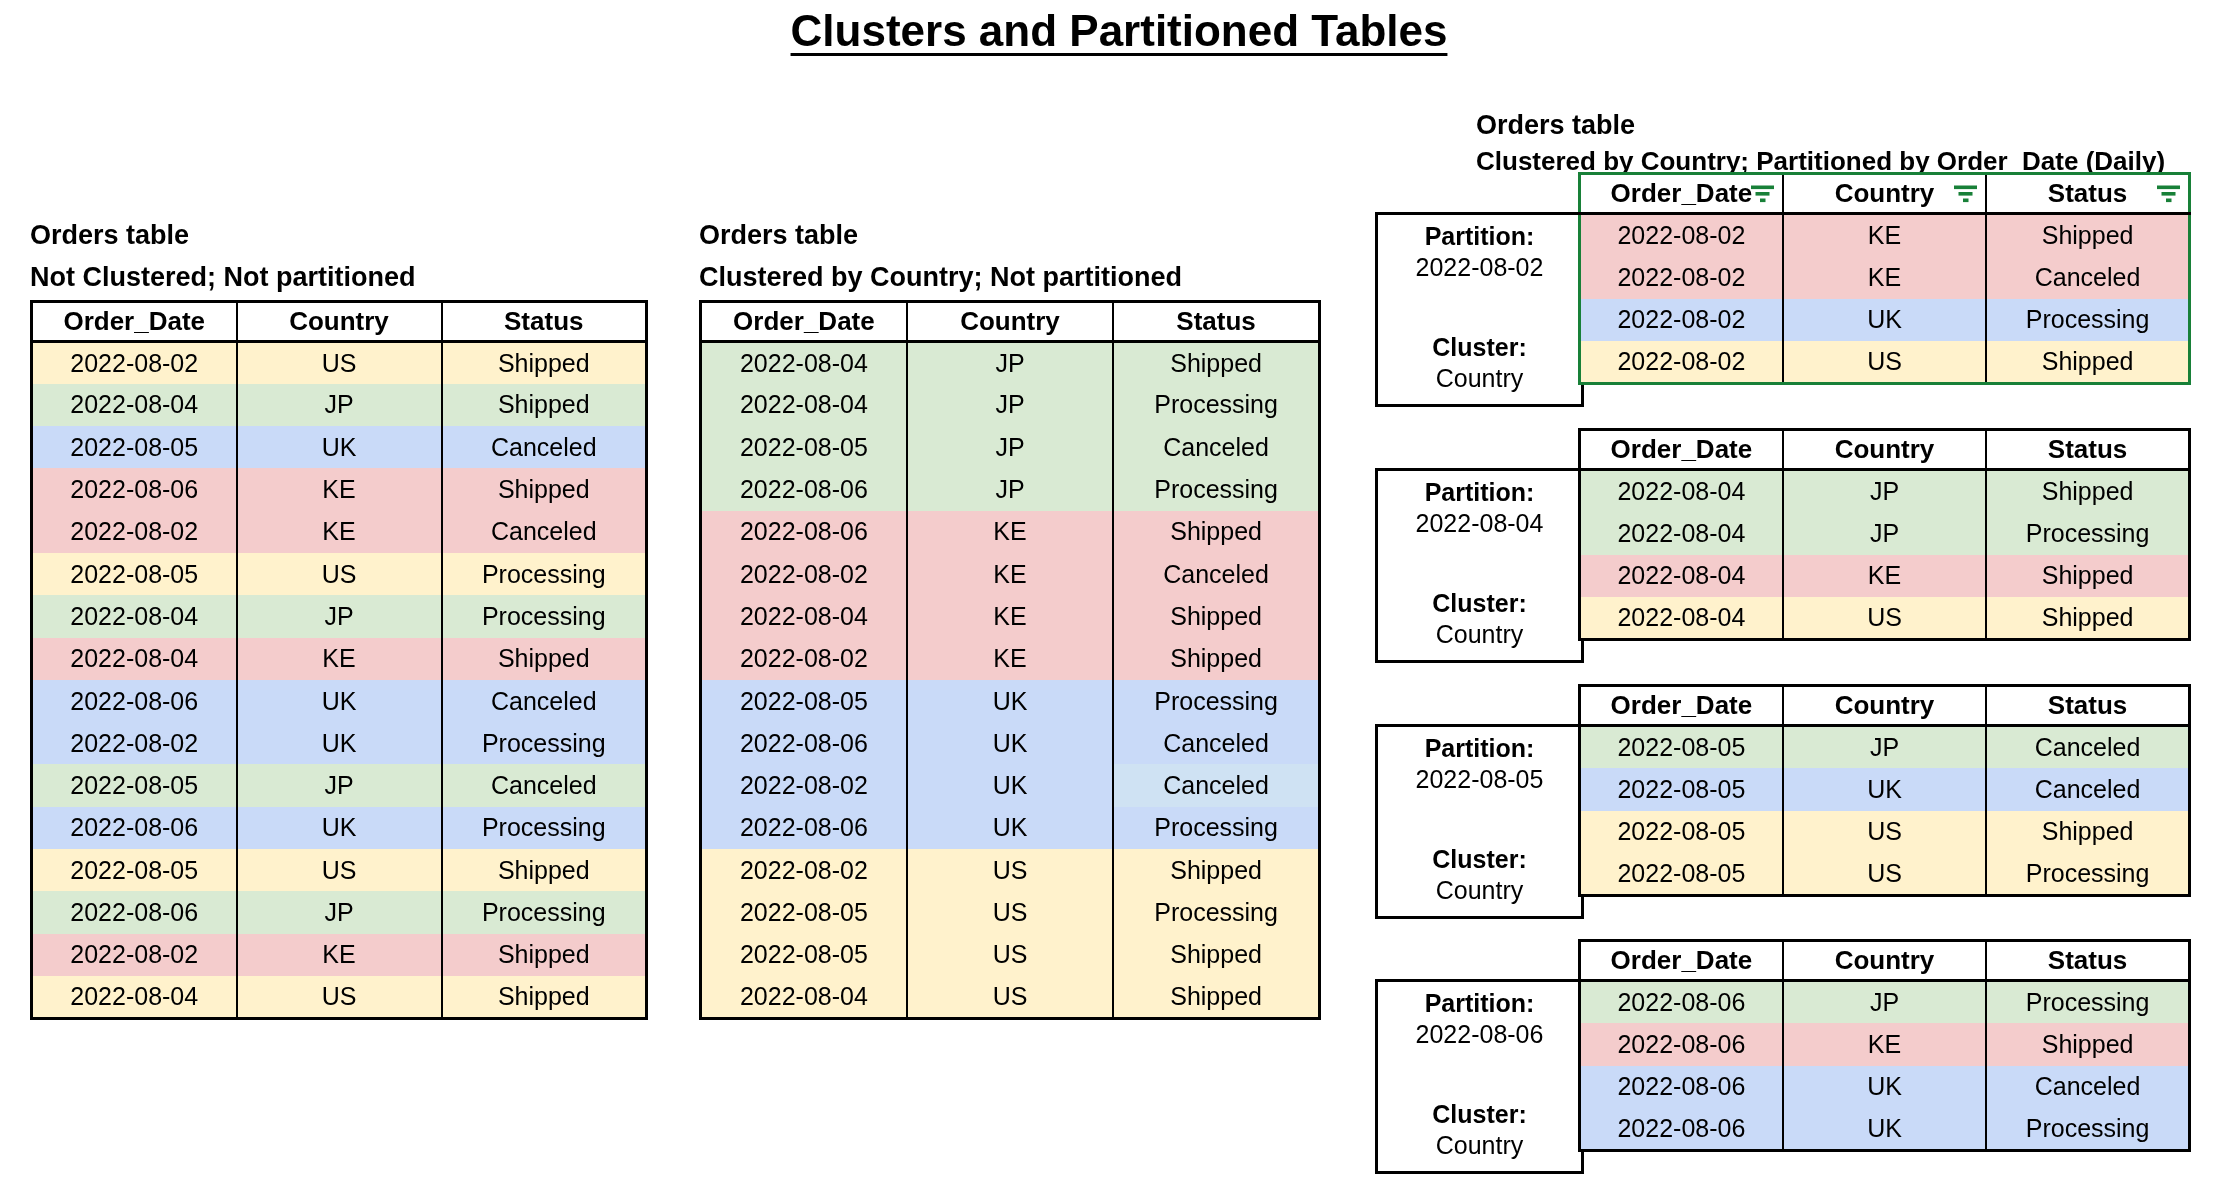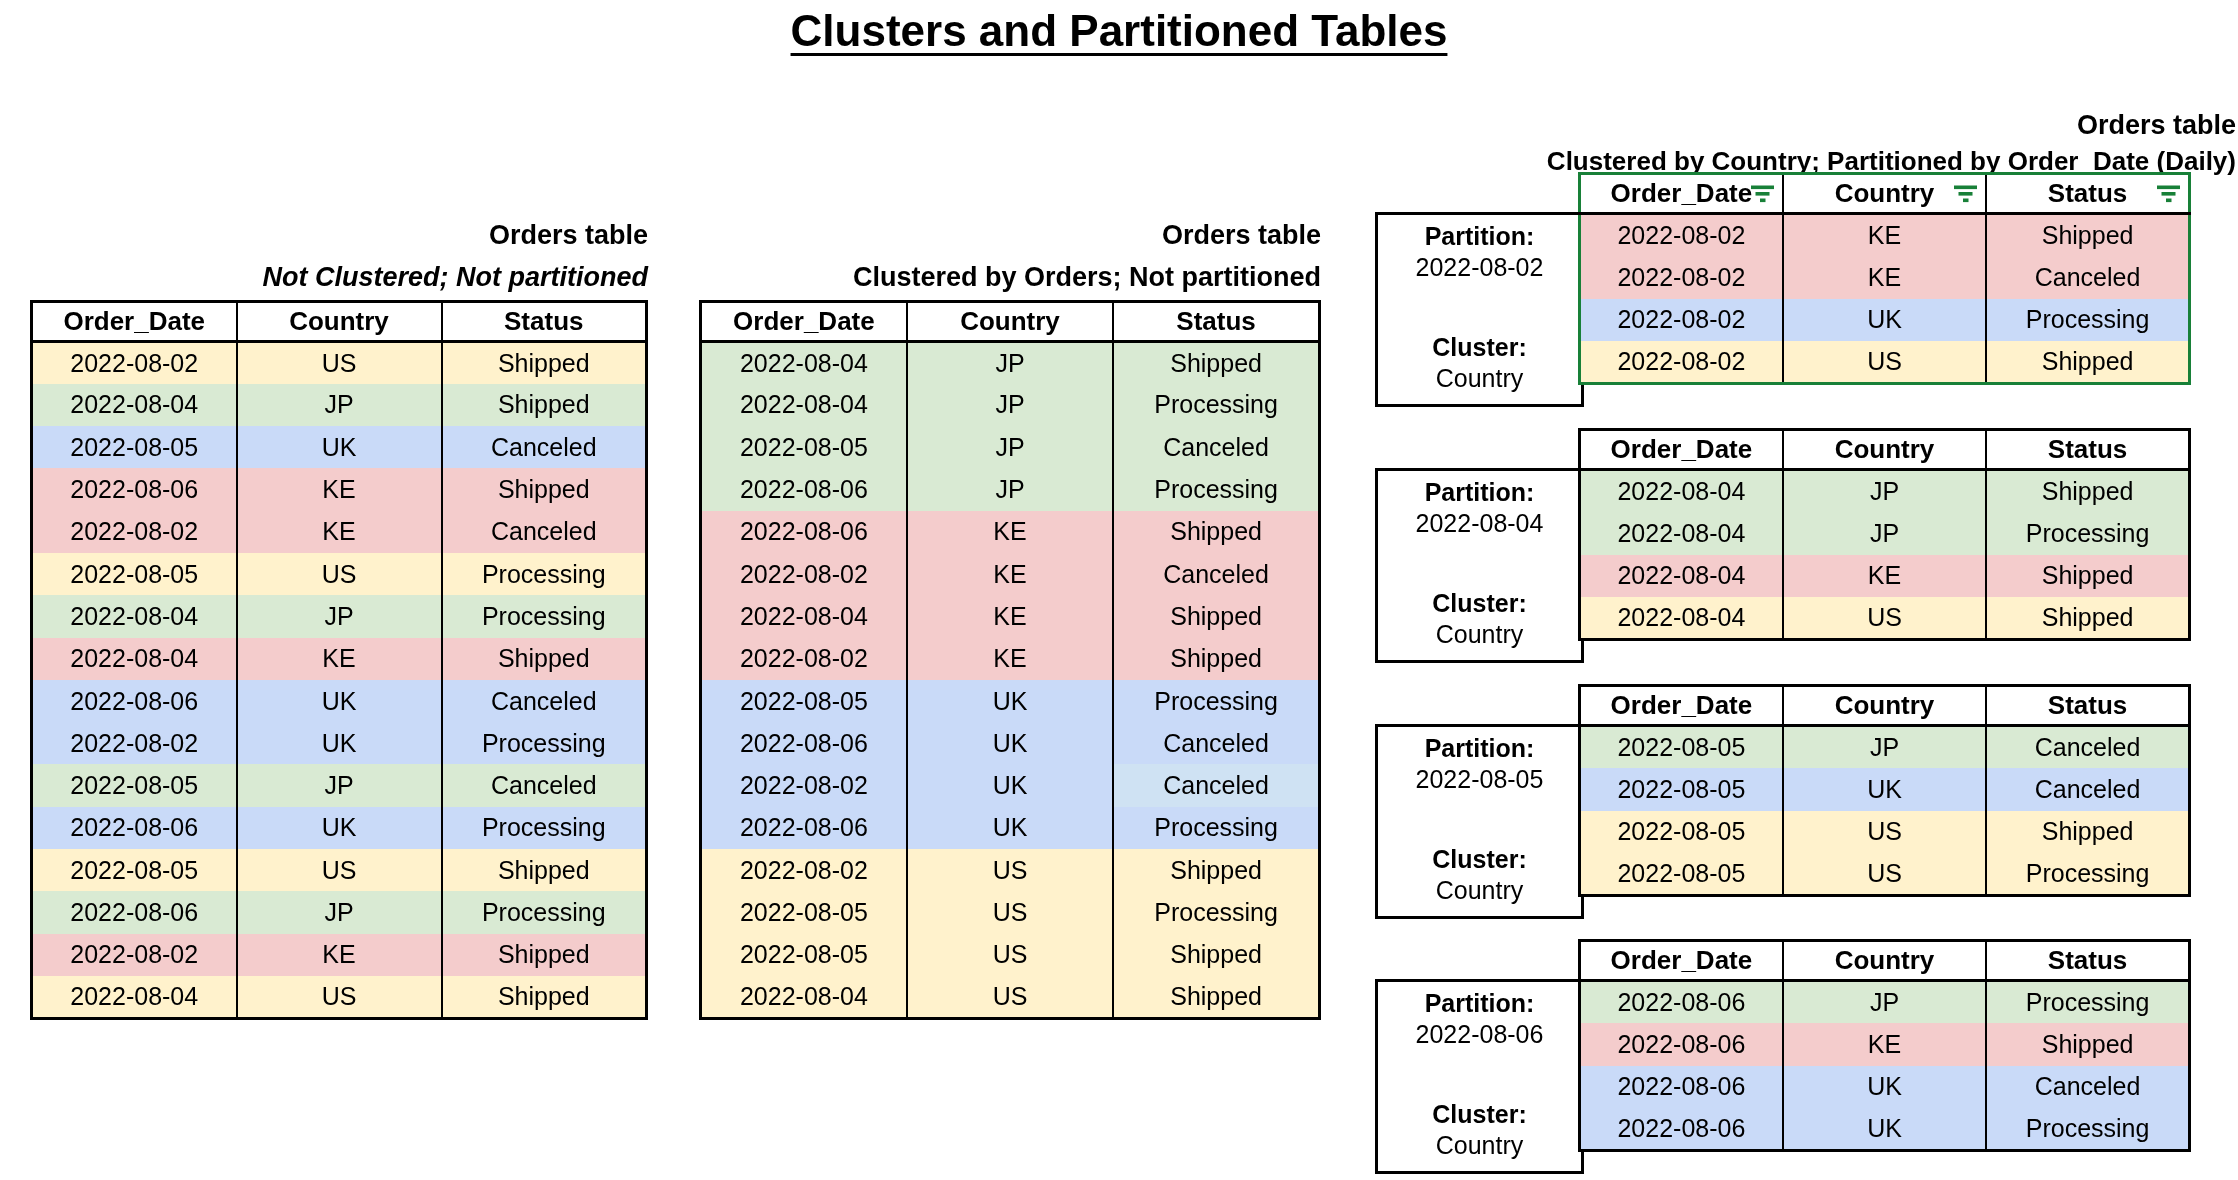--- a/index.html
+++ b/index.html
@@ -7,21 +7,21 @@
     width:2238px; height:1180px; position:relative; background:#ffffff;
     font-family:"Liberation Sans", "DejaVu Sans", sans-serif; color:#000;
     overflow:hidden;
   }
   .main-title {
     position:absolute; top:6px; left:0; width:2238px; text-align:center;
     font-size:44px; font-weight:bold; margin:0;
     text-decoration:underline; text-decoration-thickness:3px; text-underline-offset:7px;
   }
   .block-title {
-    position:absolute; text-align:right; font-weight:bold; font-size:27px;
+    position:absolute; text-align:left; font-weight:bold; font-size:27px;
     white-space:nowrap;
   }
   table { border-collapse:collapse; table-layout:fixed; position:absolute; background:#fff; }
   table, th, td { box-sizing:border-box; }
   th {
     height:40px; font-size:26px; font-weight:bold; text-align:center;
     background:#ffffff; position:relative; padding:0;
   }
   td { text-align:center; font-size:25px; padding:0; }
   
@@ -51,21 +51,21 @@
     width:25px; height:20px;
   }
   .filter-icon rect { fill:var(--green, #188038); }
 </style>
 </head>
 <body>
 
 <h1 class="main-title">Clusters and Partitioned Tables</h1>
 
 <div class="block-title" style="left:30px; top:220px; width:618px;">Orders table</div>
-<div class="block-title" style="left:30px; top:262px; width:618px;font-style:italic;">Not Clustered; Not partitioned</div>
+<div class="block-title" style="left:30px; top:262px; width:618px;">Not Clustered; Not partitioned</div>
 <table id="left-table" class="big-table">
   <colgroup>
       <col>
       <col>
       <col>
     </colgroup>
   <thead>
     <tr>
       <th><span>Order_Date</span></th>
       <th><span>Country</span></th>
@@ -150,21 +150,21 @@
       </tr>
       <tr>
         <td style="background: rgb(255, 242, 204);">2022-08-04</td>
         <td style="background: rgb(255, 242, 204);">US</td>
         <td style="background: rgb(255, 242, 204);">Shipped</td>
       </tr>
     </tbody>
 </table>
 
 <div class="block-title" style="left:699px; top:220px; width:622px;">Orders table</div>
-<div class="block-title" style="left:699px; top:262px; width:622px;">Clustered by Orders; Not partitioned</div>
+<div class="block-title" style="left:699px; top:262px; width:622px;">Clustered by Country; Not partitioned</div>
 <table id="middle-table" class="big-table">
   <colgroup>
       <col>
       <col>
       <col>
     </colgroup>
   <thead>
     <tr>
       <th><span>Order_Date</span></th>
       <th><span>Country</span></th>

